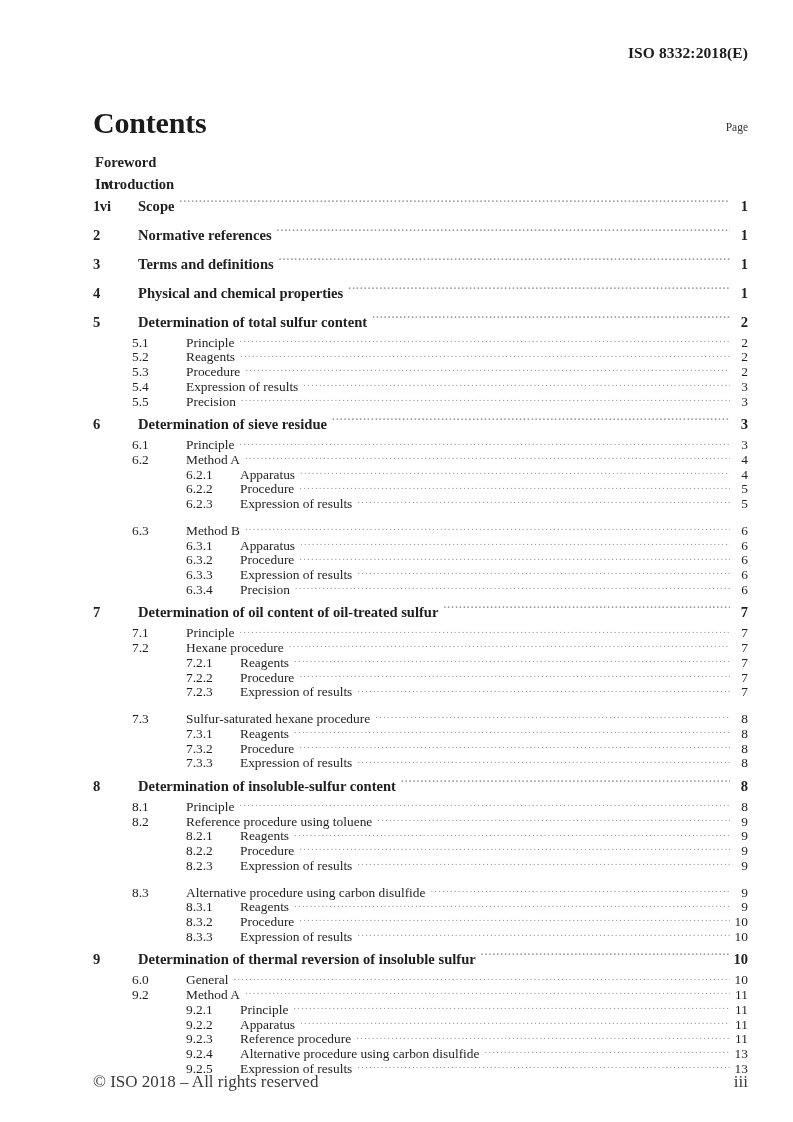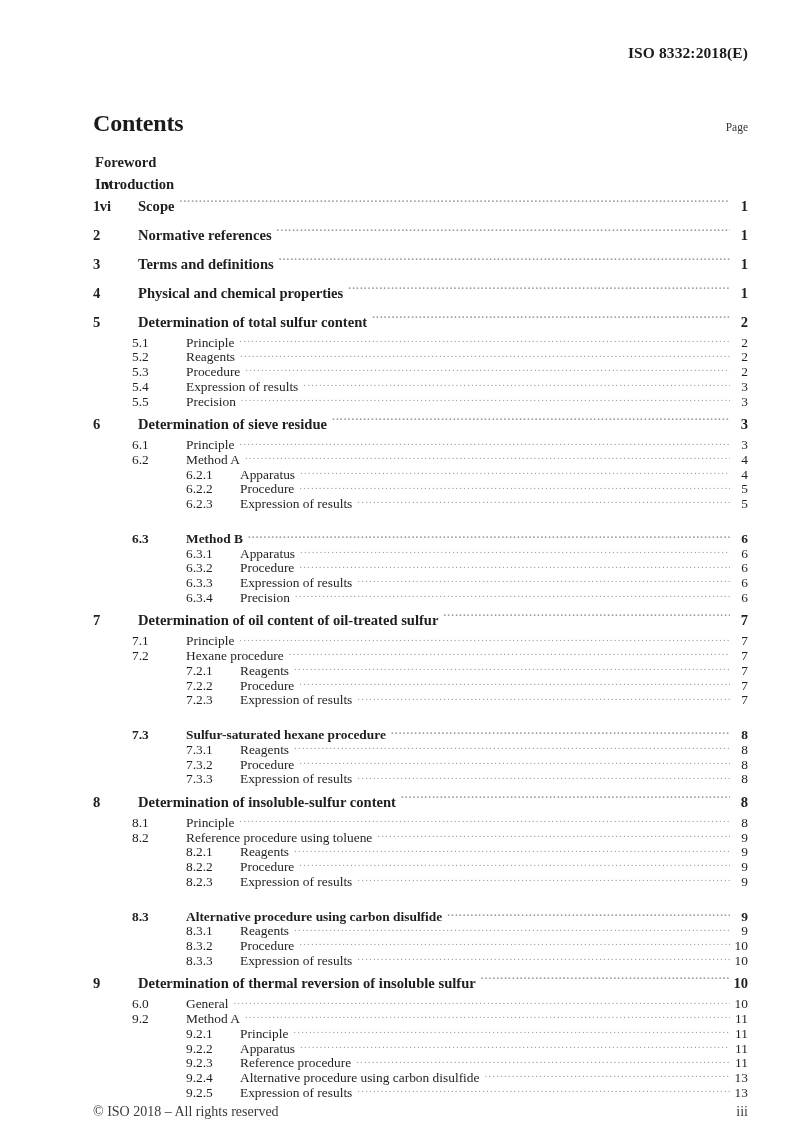--- a/index.html
+++ b/index.html
@@ -44,21 +44,21 @@
     left: 93px;
     width: 655px;
     height: 34px;
   }
   .contents-title {
     position: absolute;
     left: 0;
     top: 0;
     font-family: "Liberation Serif", serif;
     font-weight: bold;
-    font-size: 24px;
+    font-size: 30px;
     line-height: 30px;
     letter-spacing: -0.2px;
     color: #1b1b1b;
   }
   .page-label {
     position: absolute;
     right: 0;
     top: 12px;
     font-size: 11.5px;
     line-height: 14px;
@@ -155,34 +155,33 @@
     font-size: 13.4px;
     line-height: 14.72px;
     height: 14.72px;
   }
   .lvl3 .toc-num { width: 32px; margin-left: 93px; }
   .lvl3 .toc-text { margin-left: 22px; }
   .lvl3 .toc-leader::after { bottom: 1px; }
 
   
   .gap-top { margin-top: 7.2px; }
-  .gap-top-sm { margin-top: 20px; font-weight: bold; }
+  .gap-top-sm { margin-top: 12px; }
 
   
   .doc-footer {
     position: absolute;
     left: 93px;
     top: 1072px;
     width: 655px;
     display: flex;
     justify-content: space-between;
     align-items: flex-start;
-    font-size: 14px;
+    font-size: 17px;
     color: #3a3a3a;
-    margin-top: 32px;
   }
 </style>
 </head>
 <body>
 
 <div class="page">
 
   <div class="doc-header">ISO 8332:2018(E)</div>
 
   <div class="title-row">

